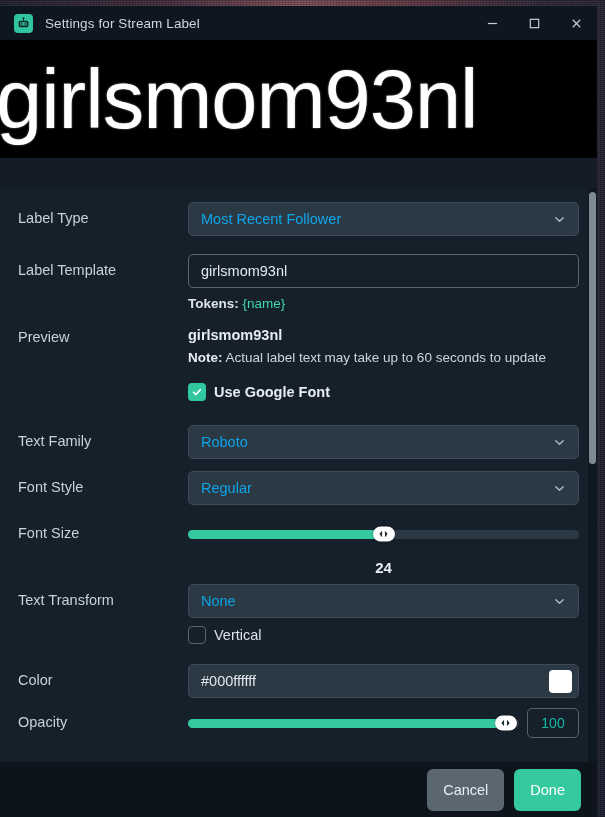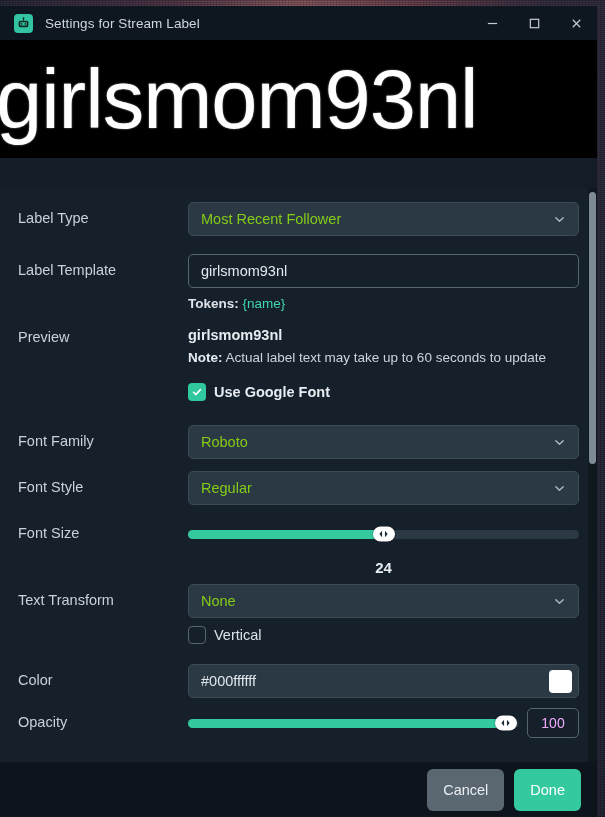--- a/index.html
+++ b/index.html
@@ -158,21 +158,21 @@
   
   .select {
     height: 34px;
     width: 100%;
     background: #2b3945;
     border: 1px solid #3c4b57;
     border-radius: 5px;
     display: flex;
     align-items: center;
     padding: 4px 12px;
-    color: #84cc16;
+    color: #0ea5e9;
     font-size: 14.5px;
     position: relative;
   }
   .select-value { flex: 1 1 auto; white-space: nowrap; overflow: hidden; }
   .chev { flex: 0 0 auto; color: #aeb9c2; display: flex; }
 
   
   .text-input {
     height: 34px;
     width: 100%;
@@ -274,21 +274,21 @@
     font-weight: 700;
     padding-top: 8px;
   }
   .slider-num-box {
     flex: 0 0 auto;
     margin-left: 8px;
     width: 52px;
     height: 30px;
     border: 1px solid #56646f;
     border-radius: 5px;
-    color: #f0abfc;
+    color: #14b8a6;
     font-size: 14px;
     display: flex;
     align-items: center;
     justify-content: center;
   }
 
   
   .color-field {
     height: 34px;
     width: 100%;
@@ -457,21 +457,21 @@
             </svg>
           </span>
           <span class="check-label">Use Google Font</span>
         </div>
       </div>
     </div>
 
     <div class="spacer-12"></div>
 
     <div class="row">
-      <div class="row-label">Font Family</div>
+      <div class="row-label">Text Family</div>
       <div class="row-field">
         <div class="select">
           <span class="select-value">Roboto</span>
           <span class="chev">
             <svg width="13" height="13" viewBox="0 0 14 14">
               <polyline points="3,5 7,9 11,5" fill="none" stroke="currentColor" stroke-width="1.5" stroke-linecap="round" stroke-linejoin="round"></polyline>
             </svg>
           </span>
         </div>
       </div>

